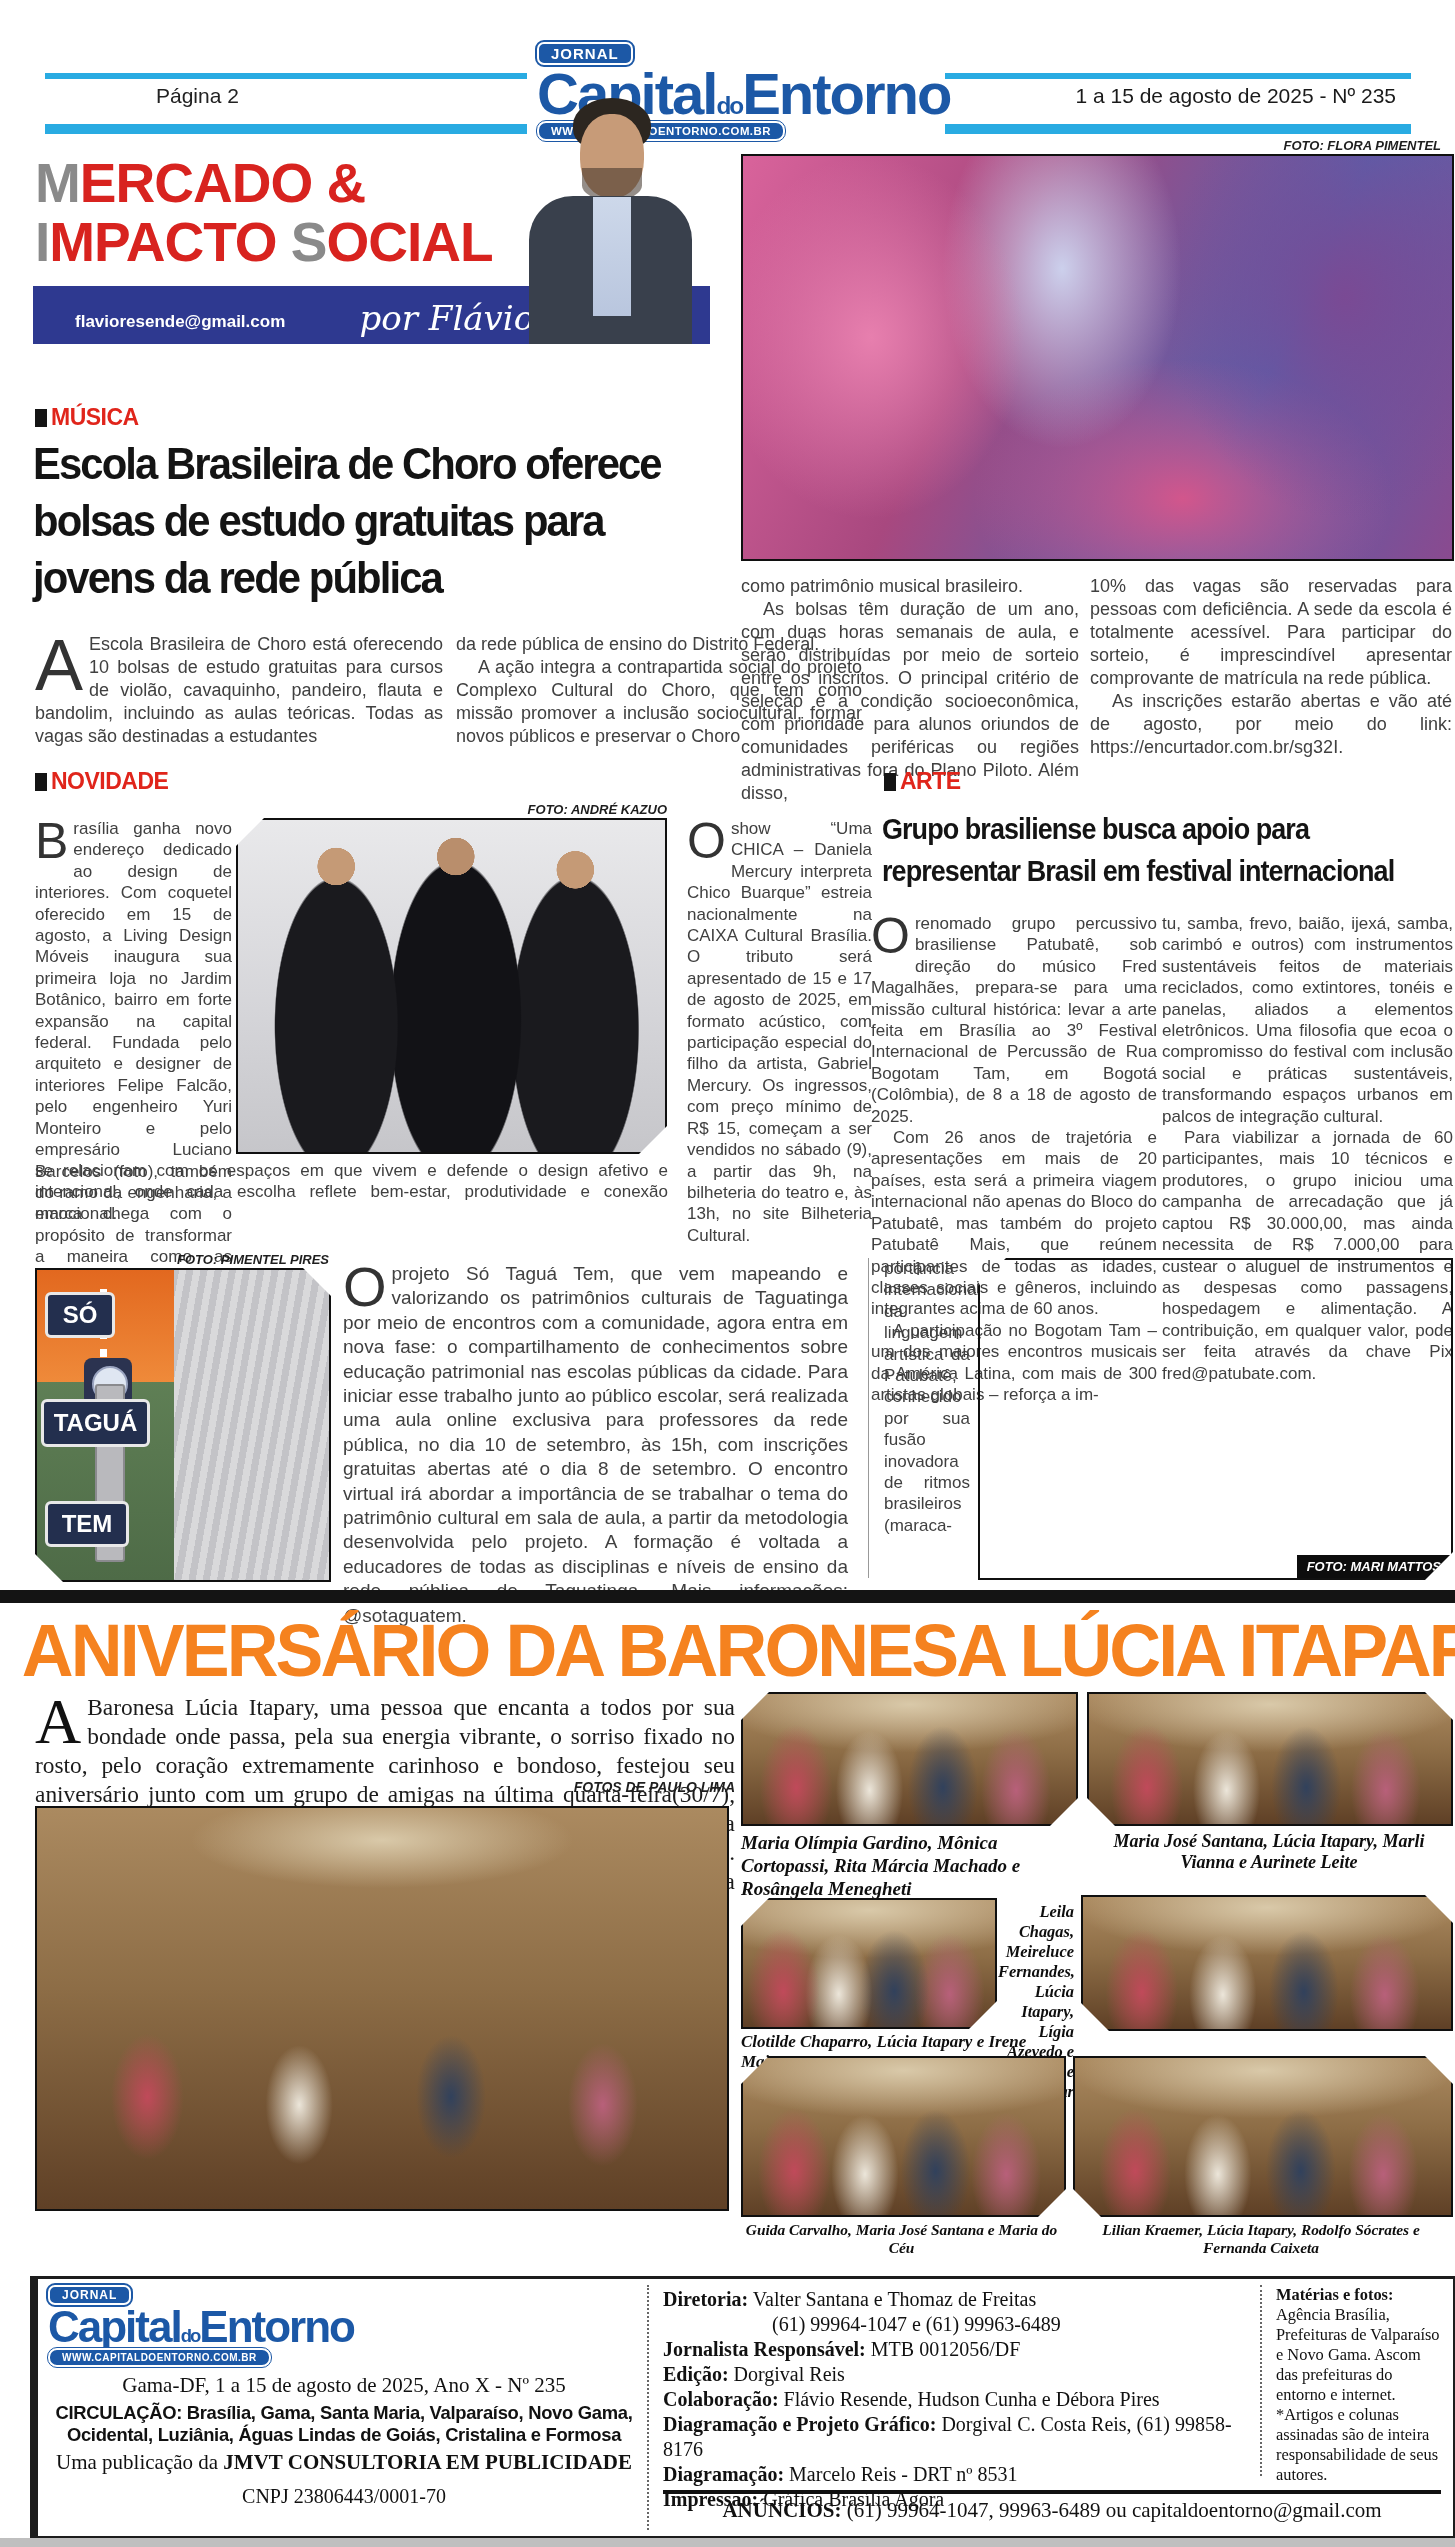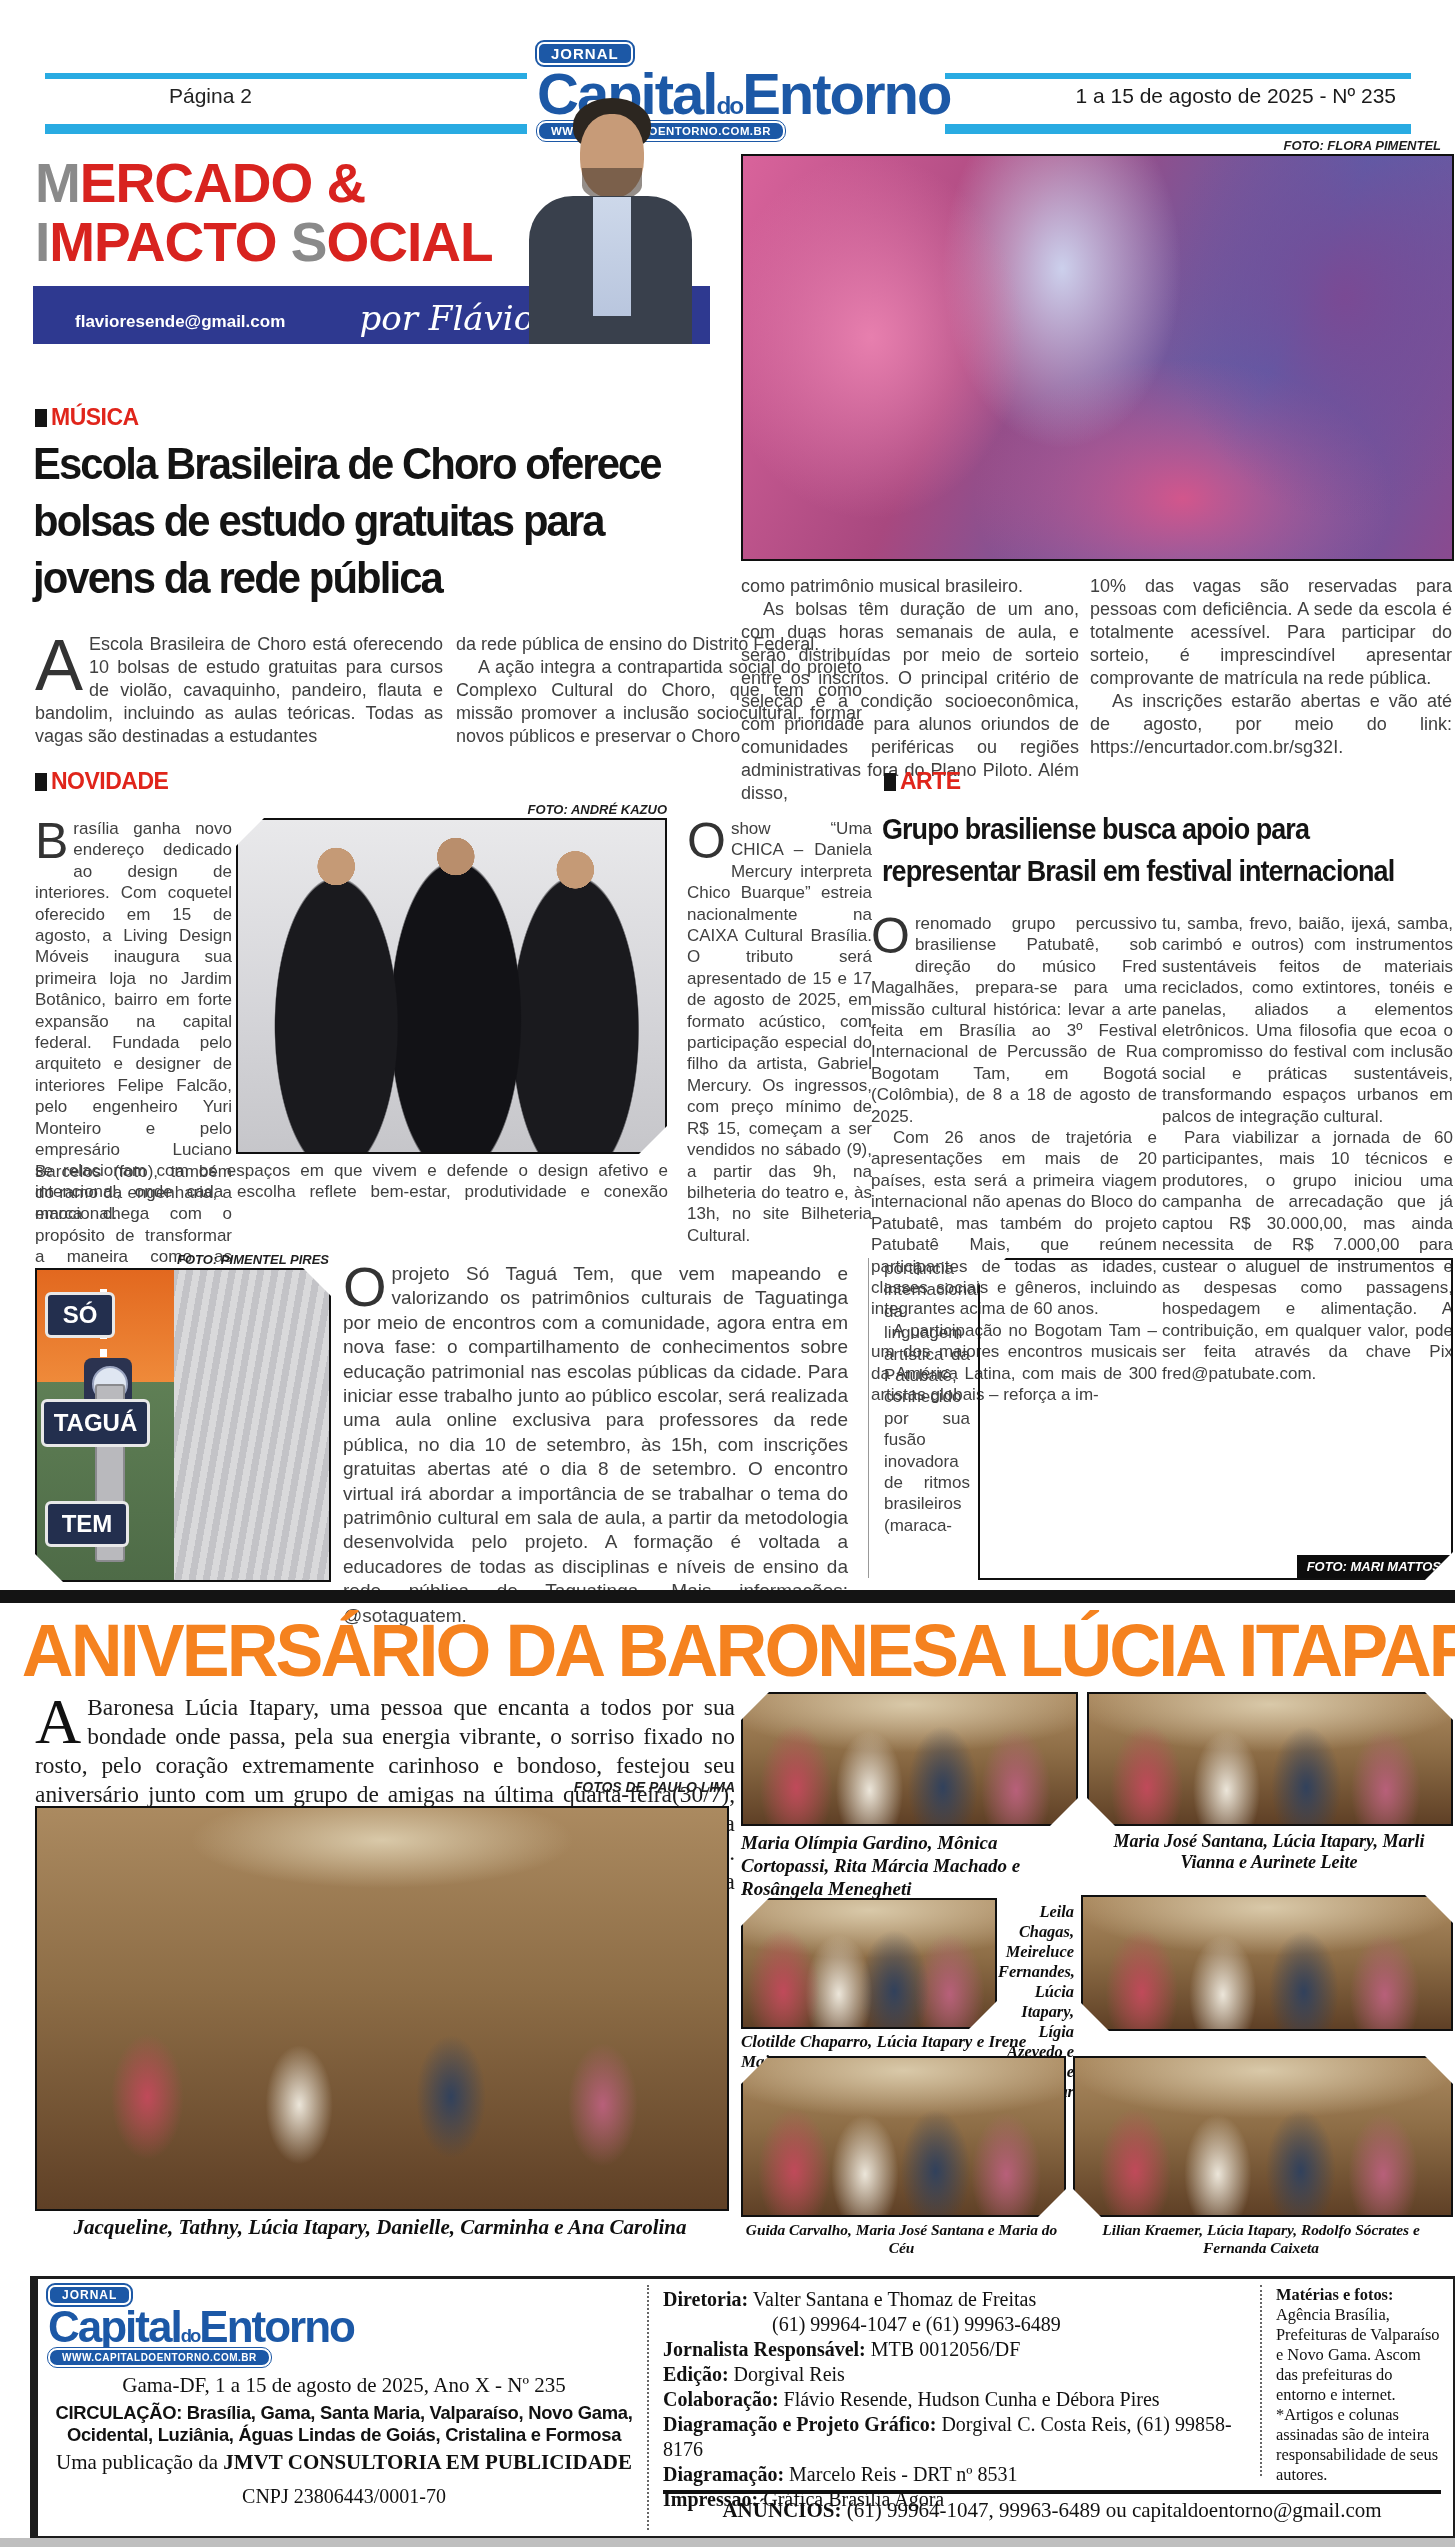--- a/index.html
+++ b/index.html
@@ -4,21 +4,21 @@
 <title>Jornal Capital do Entorno - Página 2</title>
 <style>
   html,body{margin:0;padding:0;background:#fff;}
   .page{position:relative;width:1456px;height:2547px;background:#fff;overflow:hidden;
         font-family:"Liberation Sans",sans-serif;color:#3f3f3f;}
   .abs{position:absolute;}
 
   
   .mast-band{position:absolute;left:45px;top:73px;width:1366px;height:45px;
              border-top:6px solid #29ABE2;border-bottom:10px solid #29ABE2;background:#fff;}
-  .mast-page{position:absolute;left:169px;top:84px;font-size:21px;color:#222;}
+  .mast-page{position:absolute;left:156px;top:84px;font-size:21px;color:#222;}
   .mast-date{position:absolute;right:60px;top:84px;font-size:21px;color:#1a1a1a;}
   .logo{text-align:left;background:#fff;}
   .logo-kicker{display:inline-block;background:#1C58A6;color:#fff;font-weight:bold;font-size:15px;
                padding:1px 12px;border:2px solid #fff;outline:2px solid #1C58A6;border-radius:7px;letter-spacing:1px;}
   .logo-name{font-weight:bold;color:#1C58A6;font-size:58px;letter-spacing:-2px;line-height:.92;margin-top:2px;}
   .logo-mid{font-size:.42em;}
   .logo-site{display:inline-block;background:#1C58A6;color:#fff;font-size:11.4px;font-weight:bold;
              padding:2px 12px;border-radius:9px;border:2px solid #fff;outline:1px solid #1C58A6;letter-spacing:0.5px;margin-top:1px;}
   .logo-sm .logo-name{font-size:44px;}
   .logo-sm .logo-kicker{font-size:12px;}
@@ -235,21 +235,20 @@
     <span class="dropserif">A</span><span>Baronesa Lúcia Itapary, uma pessoa que encanta a todos por sua bondade onde passa, pela sua energia vibrante, o sorriso fixado no rosto, pelo coração extremamente carinhoso e bondoso, festejou seu aniversário junto com um grupo de amigas na última quarta-feira(30/7), com um almoço, no Restaurante Rei do Camarão. Durante a festa, a Baronesa Lúcia Itapary falou que em primeiro lugar é ter Deus por perto. A organização da comemoração ficou por conta da Danielle e Carminha Antoni.</span>
   </div>
   <div class="abs credit" style="left:438px;top:1779px;width:297px;text-align:right;font-size:14px;">FOTOS DE PAULO LIMA</div>
 
   <div class="ph ph-party cut" style="left:741px;top:1692px;width:333px;height:130px;"></div>
   <div class="ph ph-party cut2" style="left:1087px;top:1692px;width:362px;height:130px;"></div>
   <div class="abs cap" style="left:741px;top:1831px;width:335px;font-size:19px;line-height:23px;">Maria Olímpia Gardino, Mônica Cortopassi, Rita Márcia Machado e Rosângela Menegheti</div>
   <div class="abs cap" style="left:1087px;top:1831px;width:364px;font-size:18px;text-align:center;">Maria José Santana, Lúcia Itapary, Marli Vianna e Aurinete Leite</div>
 
   <div class="ph ph-party" style="left:35px;top:1806px;width:690px;height:401px;"></div>
-  <div class="abs cap" style="left:35px;top:2215px;width:690px;font-size:21px;text-align:center;">Jacqueline, Tathny, Lúcia Itapary, Danielle, Carminha e Ana Carolina</div>
 
   <div class="ph ph-party cut" style="left:741px;top:1898px;width:252px;height:127px;"></div>
   <div class="abs cap" style="left:998px;top:1902px;width:76px;font-size:16.4px;line-height:20px;text-align:right;">Leila Chagas, Meireluce Fernandes, Lúcia Itapary, Lígia Azevedo e Cristiane Cesar</div>
   <div class="ph ph-party cut2" style="left:1081px;top:1895px;width:368px;height:132px;"></div>
   <div class="abs cap" style="left:741px;top:2032px;width:299px;font-size:17px;">Clotilde Chaparro, Lúcia Itapary e Irene Maia</div>
 
   <div class="ph ph-party cut" style="left:741px;top:2056px;width:321px;height:157px;"></div>
   <div class="ph ph-party cut2" style="left:1073px;top:2056px;width:376px;height:157px;"></div>
   <div class="abs cap" style="left:741px;top:2221px;width:321px;font-size:15.4px;text-align:center;">Guida Carvalho, Maria José Santana e Maria do Céu</div>
   <div class="abs cap" style="left:1073px;top:2221px;width:376px;font-size:15.4px;text-align:center;">Lilian Kraemer, Lúcia Itapary, Rodolfo Sócrates e Fernanda Caixeta</div>

